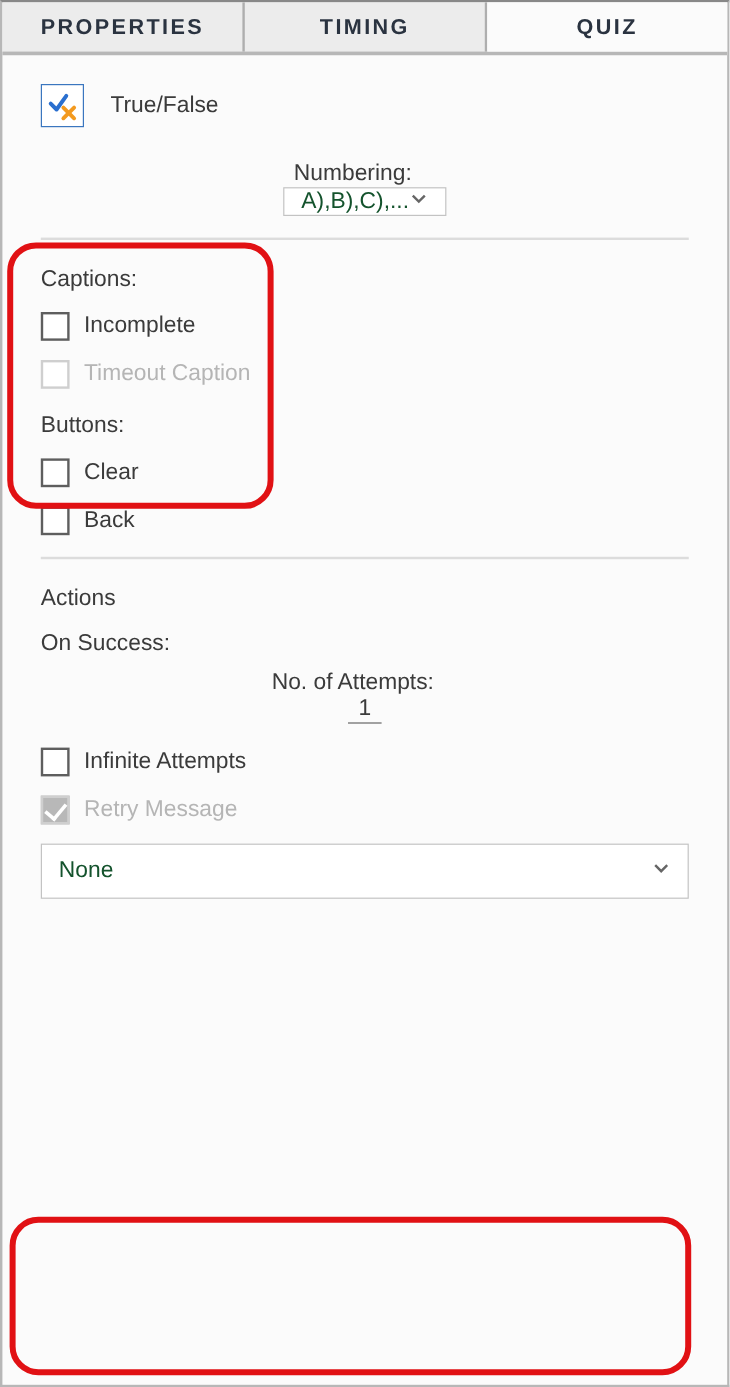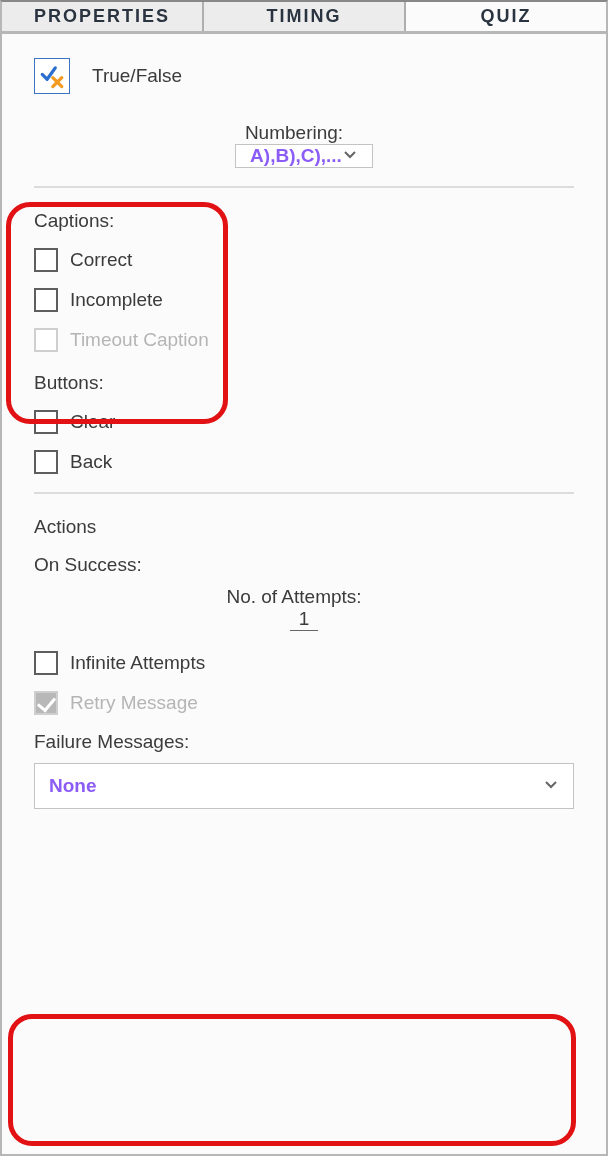--- a/index.html
+++ b/index.html
@@ -15,21 +15,21 @@
     width: 608px; height: 1156px;
     border: 2px solid #b7b7b7;
     border-top: 2px solid #888;
     position: relative;
     display: flex;
     flex-direction: column;
   }
   
   .tabs {
     display: flex;
-    height: 32px;
+    height: 44px;
     border-bottom: 3px solid #b7b7b7;
     background: #ececec;
   }
   .tab {
     flex: 1;
     display: flex;
     align-items: center;
     justify-content: center;
     font-weight: 700;
     font-size: 18px;
@@ -77,21 +77,21 @@
     flex: 1;
     height: 46px;
     border: 1.5px solid #c3c3c3;
     background: #fff;
     display: flex;
     align-items: center;
     padding: 0 14px;
     cursor: pointer;
     position: relative;
   }
-  .select .value { flex: 1; color: #8b5cf6; font-weight: bold; }
+  .select .value { flex: 1; color: #14532d; }
   .select .chev { color: #555; }
   .select.full { width: 100%; }
 
   
   .divider {
     border: none;
     border-top: 2px solid #dcdcdc;
     margin: 18px 0 22px 0;
   }
 
@@ -205,24 +205,20 @@
           </span>
         </div>
       </div>
 
       <hr class="divider">
 
       <div class="section-title">Captions:</div>
 
       <div class="check-row">
         <div class="checkbox"></div>
-        <span>Correct</span>
-      </div>
-      <div class="check-row">
-        <div class="checkbox"></div>
         <span>Incomplete</span>
       </div>
 
 
       <div class="check-row disabled">
         <div class="checkbox"></div>
         <span>Timeout Caption</span>
       </div>
 
       <div class="spacer-lg"></div>
@@ -252,21 +248,20 @@
       <div class="check-row">
         <div class="checkbox"></div>
         <span>Infinite Attempts</span>
       </div>
 
       <div class="check-row disabled">
         <div class="checkbox checked"></div>
         <span>Retry Message</span>
       </div>
 
-      <div style="margin:14px 0 10px 0;">Failure Messages:</div>
       <div class="select full">
         <span class="value">None</span>
         <span class="chev">
           <svg width="16" height="16" viewBox="0 0 16 16">
               <polyline points="3,6 8,11 13,6" fill="none" stroke="#666" stroke-width="2"></polyline>
             </svg>
         </span>
       </div>
 
       <div style="height:120px;"></div>

